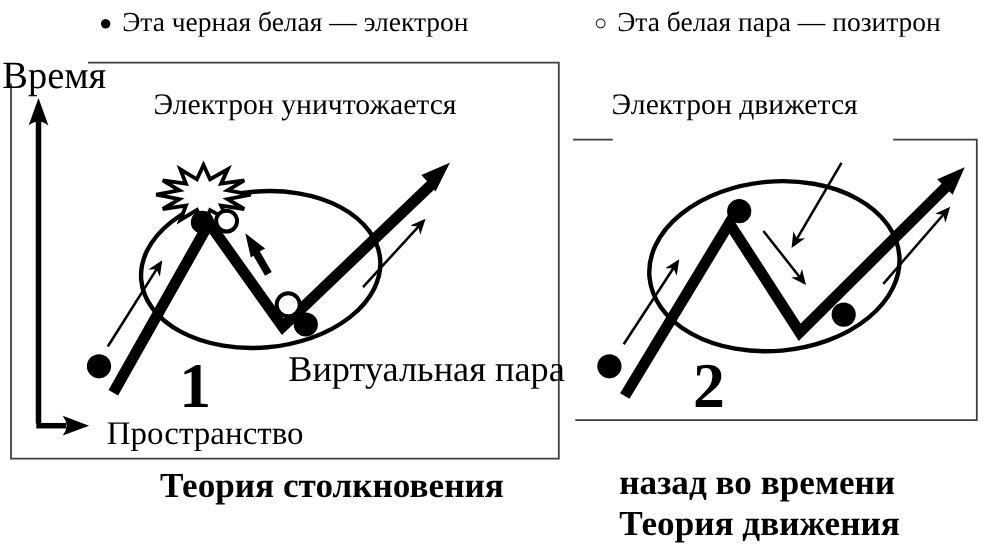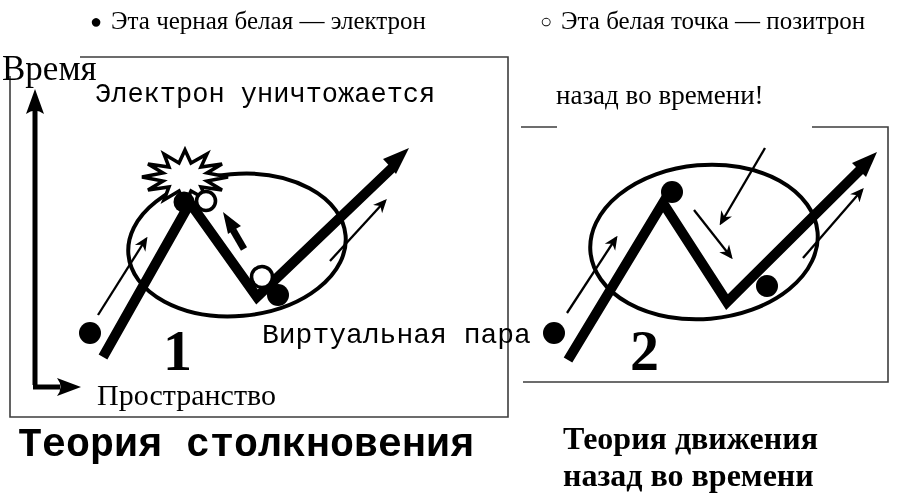--- a/index.html
+++ b/index.html
@@ -4,21 +4,21 @@
 <style>
   html,body{margin:0;padding:0;}
   body{
     width:900px;height:502px;position:relative;overflow:hidden;
     background:#ffffff;
     font-family:"Liberation Serif","DejaVu Serif",serif;
     color:#000;
   }
   .abs{position:absolute;}
   .txt{white-space:nowrap;}
-  .center{text-align:center;font-family:Liberation Mono, monospace;}
+  .center{text-align:right;}
   .bold{font-weight:bold;}
   svg{display:block;}
   .legend-item{display:flex;align-items:center;font-size:25px;}
   .legend-bullet{font-size:20px;margin-right:9px;line-height:1;}
 </style>
 </head>
 <body>
 
 <svg class="abs" style="left:0;top:0;" width="900" height="502" viewBox="0 0 900 502">
   <defs>
@@ -85,41 +85,41 @@
     <circle cx="767" cy="286" r="11" fill="#000"></circle>
   </g>
 </svg>
 
 <div class="abs legend-item" style="left:90px;top:7px;">
   <span class="legend-bullet">●</span>
   <span class="txt">Эта черная белая — электрон</span>
 </div>
 <div class="abs legend-item" style="left:540px;top:7px;">
   <span class="legend-bullet">○</span>
-  <span class="txt">Эта белая точка — позитрон</span>
+  <span class="txt">Эта белая пара — позитрон</span>
 </div>
 
 <div class="abs txt" style="left:2px;top:49px;font-size:35px;">Время</div>
 
 <div class="abs center" style="left:95px;top:82px;width:320px;font-size:27px;line-height:26px;">
   <div class="txt">Электрон уничтожается</div>
 </div>
 
-<div class="abs center" style="left:262px;top:322px;width:240px;font-size:28px;line-height:28px;">
+<div class="abs center" style="left:262px;top:322px;width:240px;font-size:33px;line-height:28px;">
   <div class="txt">Виртуальная пара</div>
 </div>
 
 <div class="abs txt bold" style="left:163px;top:322px;font-size:58px;line-height:1;">1</div>
 
 <div class="abs txt" style="left:97px;top:378px;font-size:30px;">Пространство</div>
 
-<div class="abs center txt bold" style="left:18px;top:423px;width:440px;font-size:40px;">Теория столкновения</div>
+<div class="abs center txt bold" style="left:18px;top:423px;width:440px;font-size:32px;">Теория столкновения</div>
 
 <div class="abs" style="left:556px;top:81px;font-size:27px;line-height:29px;">
-  <div class="txt">назад во времени!</div>
+  <div class="txt">Электрон движется</div>
 </div>
 
 <div class="abs txt bold" style="left:630px;top:322px;font-size:58px;line-height:1;">2</div>
 
 <div class="abs bold" style="left:563px;top:420px;font-size:32px;line-height:37px;">
+  <div class="txt">назад во времени</div>
   <div class="txt">Теория движения</div>
-  <div class="txt">назад во времени</div>
 </div>
 
 </body></html>

